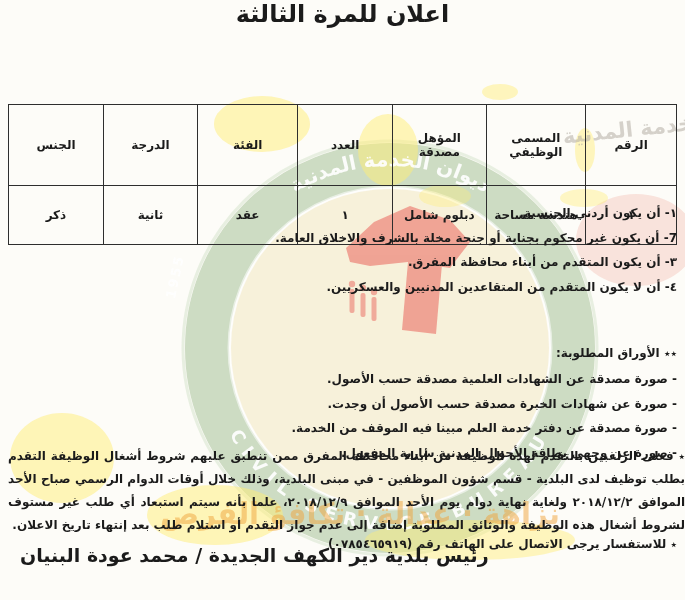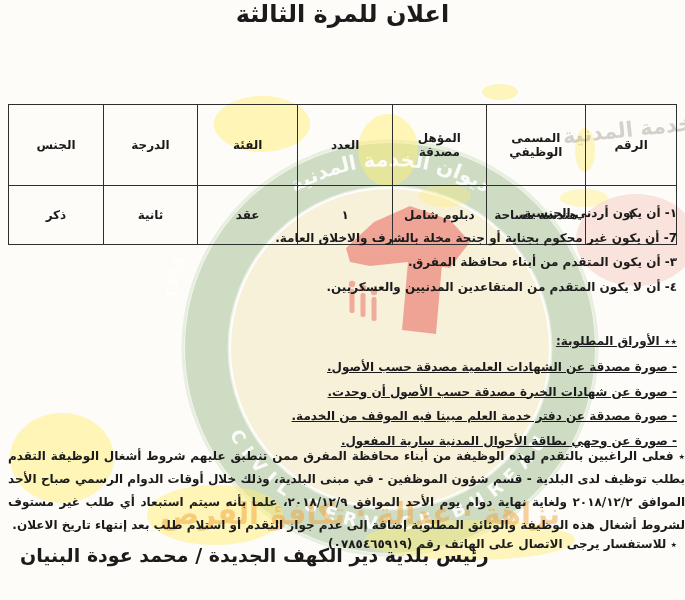--- a/index.html
+++ b/index.html
@@ -27,21 +27,21 @@
   table.jobs th,table.jobs td{
     border:1.5px solid #2e2e2e;padding:14px 4px;font-weight:700;
     background:transparent;
   }
   table.jobs th{height:52px;vertical-align:middle;}
   table.jobs td{height:30px;}
   .sec{position:absolute;right:8px;left:8px;font-size:12px;line-height:19px;}
   .sec .h{margin-bottom:7px;}
   .sec .item{margin-bottom:5.5px;}
   #requirements{top:204px;}
-  #documents{top:332px;text-decoration:underline;}
+  #documents{top:344px;}
   .apply{
     position:absolute;top:445px;right:0;left:8px;
     font-size:12px;line-height:23px;text-align:justify;
   }
   .contact{position:absolute;top:537px;right:8px;font-size:12px;}
   .signature{
     position:absolute;top:544px;left:12px;font-size:19px;
     white-space:nowrap;direction:rtl;margin-left:8px;
   }
 </style>

